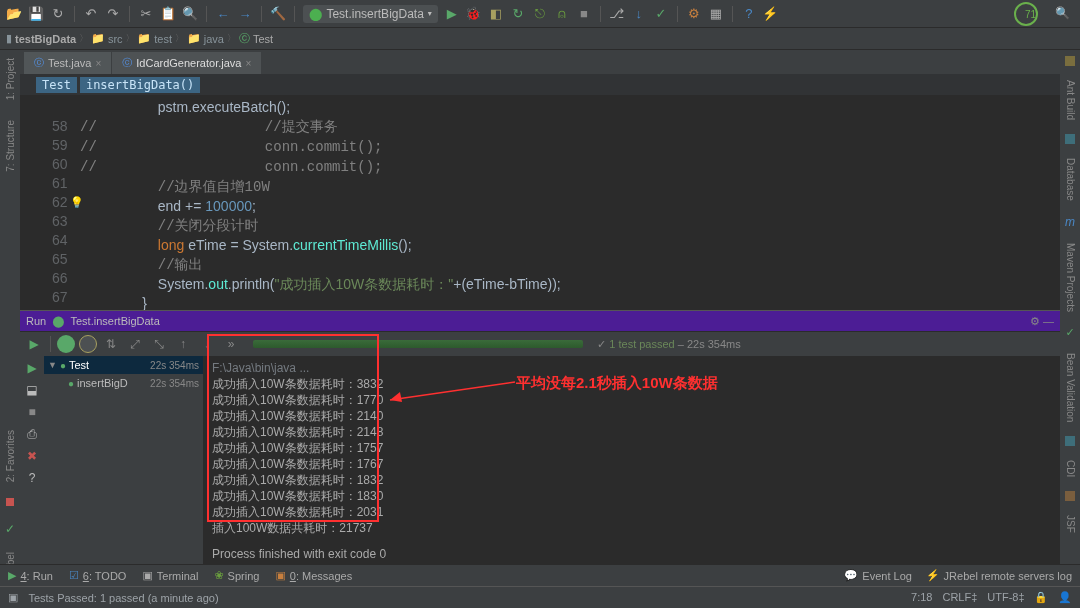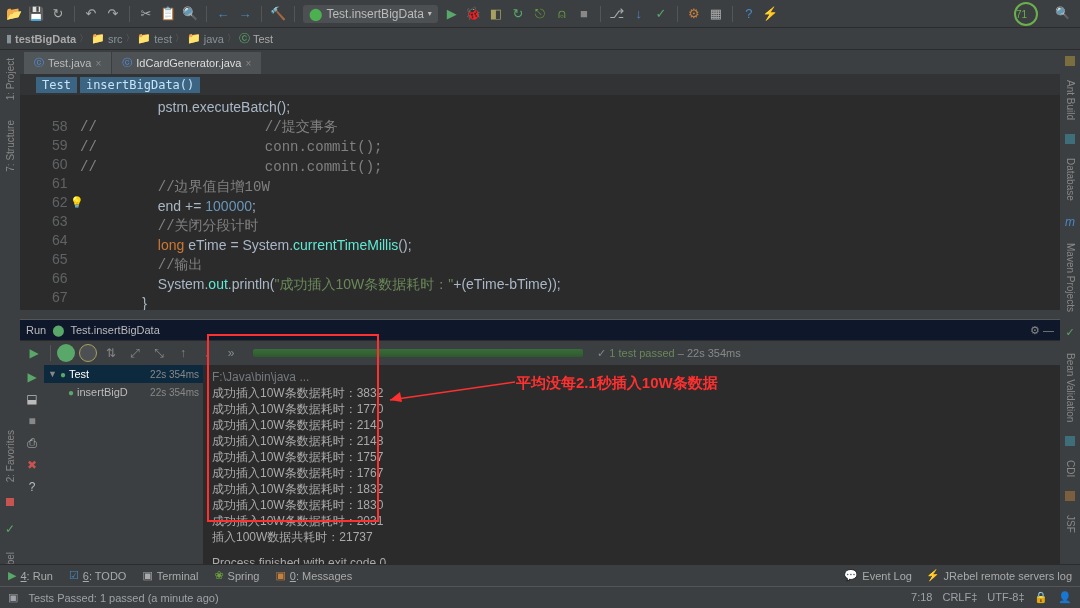--- a/index.html
+++ b/index.html
@@ -2,21 +2,21 @@
 <html><head>
 <meta charset="utf-8">
 <style>
 * { margin:0; padding:0; box-sizing:border-box; font-family:"Segoe UI",Arial,sans-serif; }
 body { width:1080px; height:608px; background:#3c3f41; color:#bbb; font-size:12px; overflow:hidden; position:relative; }
 .topbar { height:28px; background:#3c3f41; display:flex; align-items:center; padding:0 6px; border-bottom:1px solid #2b2b2b; gap:6px; }
 .topbar .icon { width:16px; height:16px; display:flex; align-items:center; justify-content:center; color:#aaa; font-size:13px; }
 .sep { width:1px; height:16px; background:#555; margin:0 2px; }
 .run-config { background:#4c5052; padding:2px 6px; border-radius:3px; display:flex; align-items:center; gap:4px; }
 .run-config .dot { color:#4caf50; }
-.score { position:absolute; right:42px; top:2px; width:24px; height:24px; border:2px solid #6ab04c; border-radius:50%; display:flex; align-items:center; justify-content:flex-start; font-size:10px; color:#6ab04c; }
+.score { position:absolute; right:42px; top:2px; width:24px; height:24px; border:2px solid #6ab04c; border-radius:50%; display:flex; align-items:center; justify-content:flex-end; font-size:10px; color:#6ab04c; }
 .search-top { position:absolute; right:10px; top:6px; color:#aaa; }
 .breadcrumb { height:22px; display:flex; align-items:center; padding:0 6px; gap:3px; font-size:11px; color:#aaa; border-bottom:1px solid #2b2b2b; }
 .breadcrumb .crumb { display:flex; align-items:center; gap:3px; }
 .breadcrumb .folder { color:#87939a; }
 .breadcrumb .chev { color:#666; font-size:9px; }
 .left-strip { position:absolute; left:0; top:50px; width:20px; height:240px; background:#3c3f41; display:flex; flex-direction:column; align-items:center; gap:20px; padding-top:8px; }
 .left-strip .vtxt { writing-mode:vertical-lr; transform:rotate(180deg); font-size:10px; color:#888; cursor:pointer; }
 .right-strip { position:absolute; right:0; top:50px; width:20px; height:500px; background:#3c3f41; display:flex; flex-direction:column; align-items:center; gap:14px; padding-top:6px; }
 .right-strip .vtxt { writing-mode:vertical-lr; font-size:10px; color:#888; cursor:pointer; }
 .right-strip .sq { width:10px; height:10px; }
@@ -30,21 +30,21 @@
 .editor { background:#2b2b2b; height:214px; display:flex; font-family:"Consolas","Courier New",monospace; font-size:14px; position:relative; margin-left:20px; margin-right:20px; overflow:hidden; }
 .gutter { width:60px; text-align:right; color:#606366; padding-right:18px; line-height:19px; padding-top:2px; position:relative; }
 .gutter .num { height:19px;margin-left:32px; }
 .gutter .bulb { position:absolute; left:50px; top:97px; color:#d9a73e; font-size:11px; }
 .code { flex:1; color:#a9b7c6; line-height:19px; padding-top:2px; white-space:pre; }
 .kw { color:#cc7832; }
 .str { color:#6a8759; }
 .num-lit { color:#6897bb; }
 .cmt { color:#808080;font-family:Liberation Mono, monospace; }
 .stat { color:#5eead4; }
-.run-header { height:22px; background:#0f172a; border-top:1px solid #555; border-bottom:1px solid #2b2b2b; display:flex; align-items:center; padding:0 6px; gap:6px; font-size:11px; margin-left:20px; margin-right:20px;margin-top:9px; }
+.run-header { height:22px; background:#4c1d95; border-top:1px solid #555; border-bottom:1px solid #2b2b2b; display:flex; align-items:center; padding:0 6px; gap:6px; font-size:11px; margin-left:20px; margin-right:20px; }
 .run-header .gear { margin-left:auto; color:#888; }
 .test-bar { height:24px; display:flex; align-items:center; background:#3c3f41; margin-left:20px; margin-right:20px; gap:4px; padding-left:4px; }
 .test-bar .btn { width:20px; height:20px; display:flex; align-items:center; justify-content:center; color:#888; font-size:12px; }
 .test-bar .play { color:#59a869; }
 .test-bar .circ { width:18px;height:18px;border-radius:50%; }
 .test-bar .green { background:#59a869; }
 .test-bar .yellow { background:#4c5052; border:1px solid #a8a060; }
 .progress { flex:0 0 330px; height:8px; background:linear-gradient(#3a6b3a,#2d5a2d); border-radius:2px; margin-left:8px; }
 .test-summary { margin-left:10px; color:#888; font-size:11px; }
 .test-summary .pass { color:#6a8759;text-align:right; }

